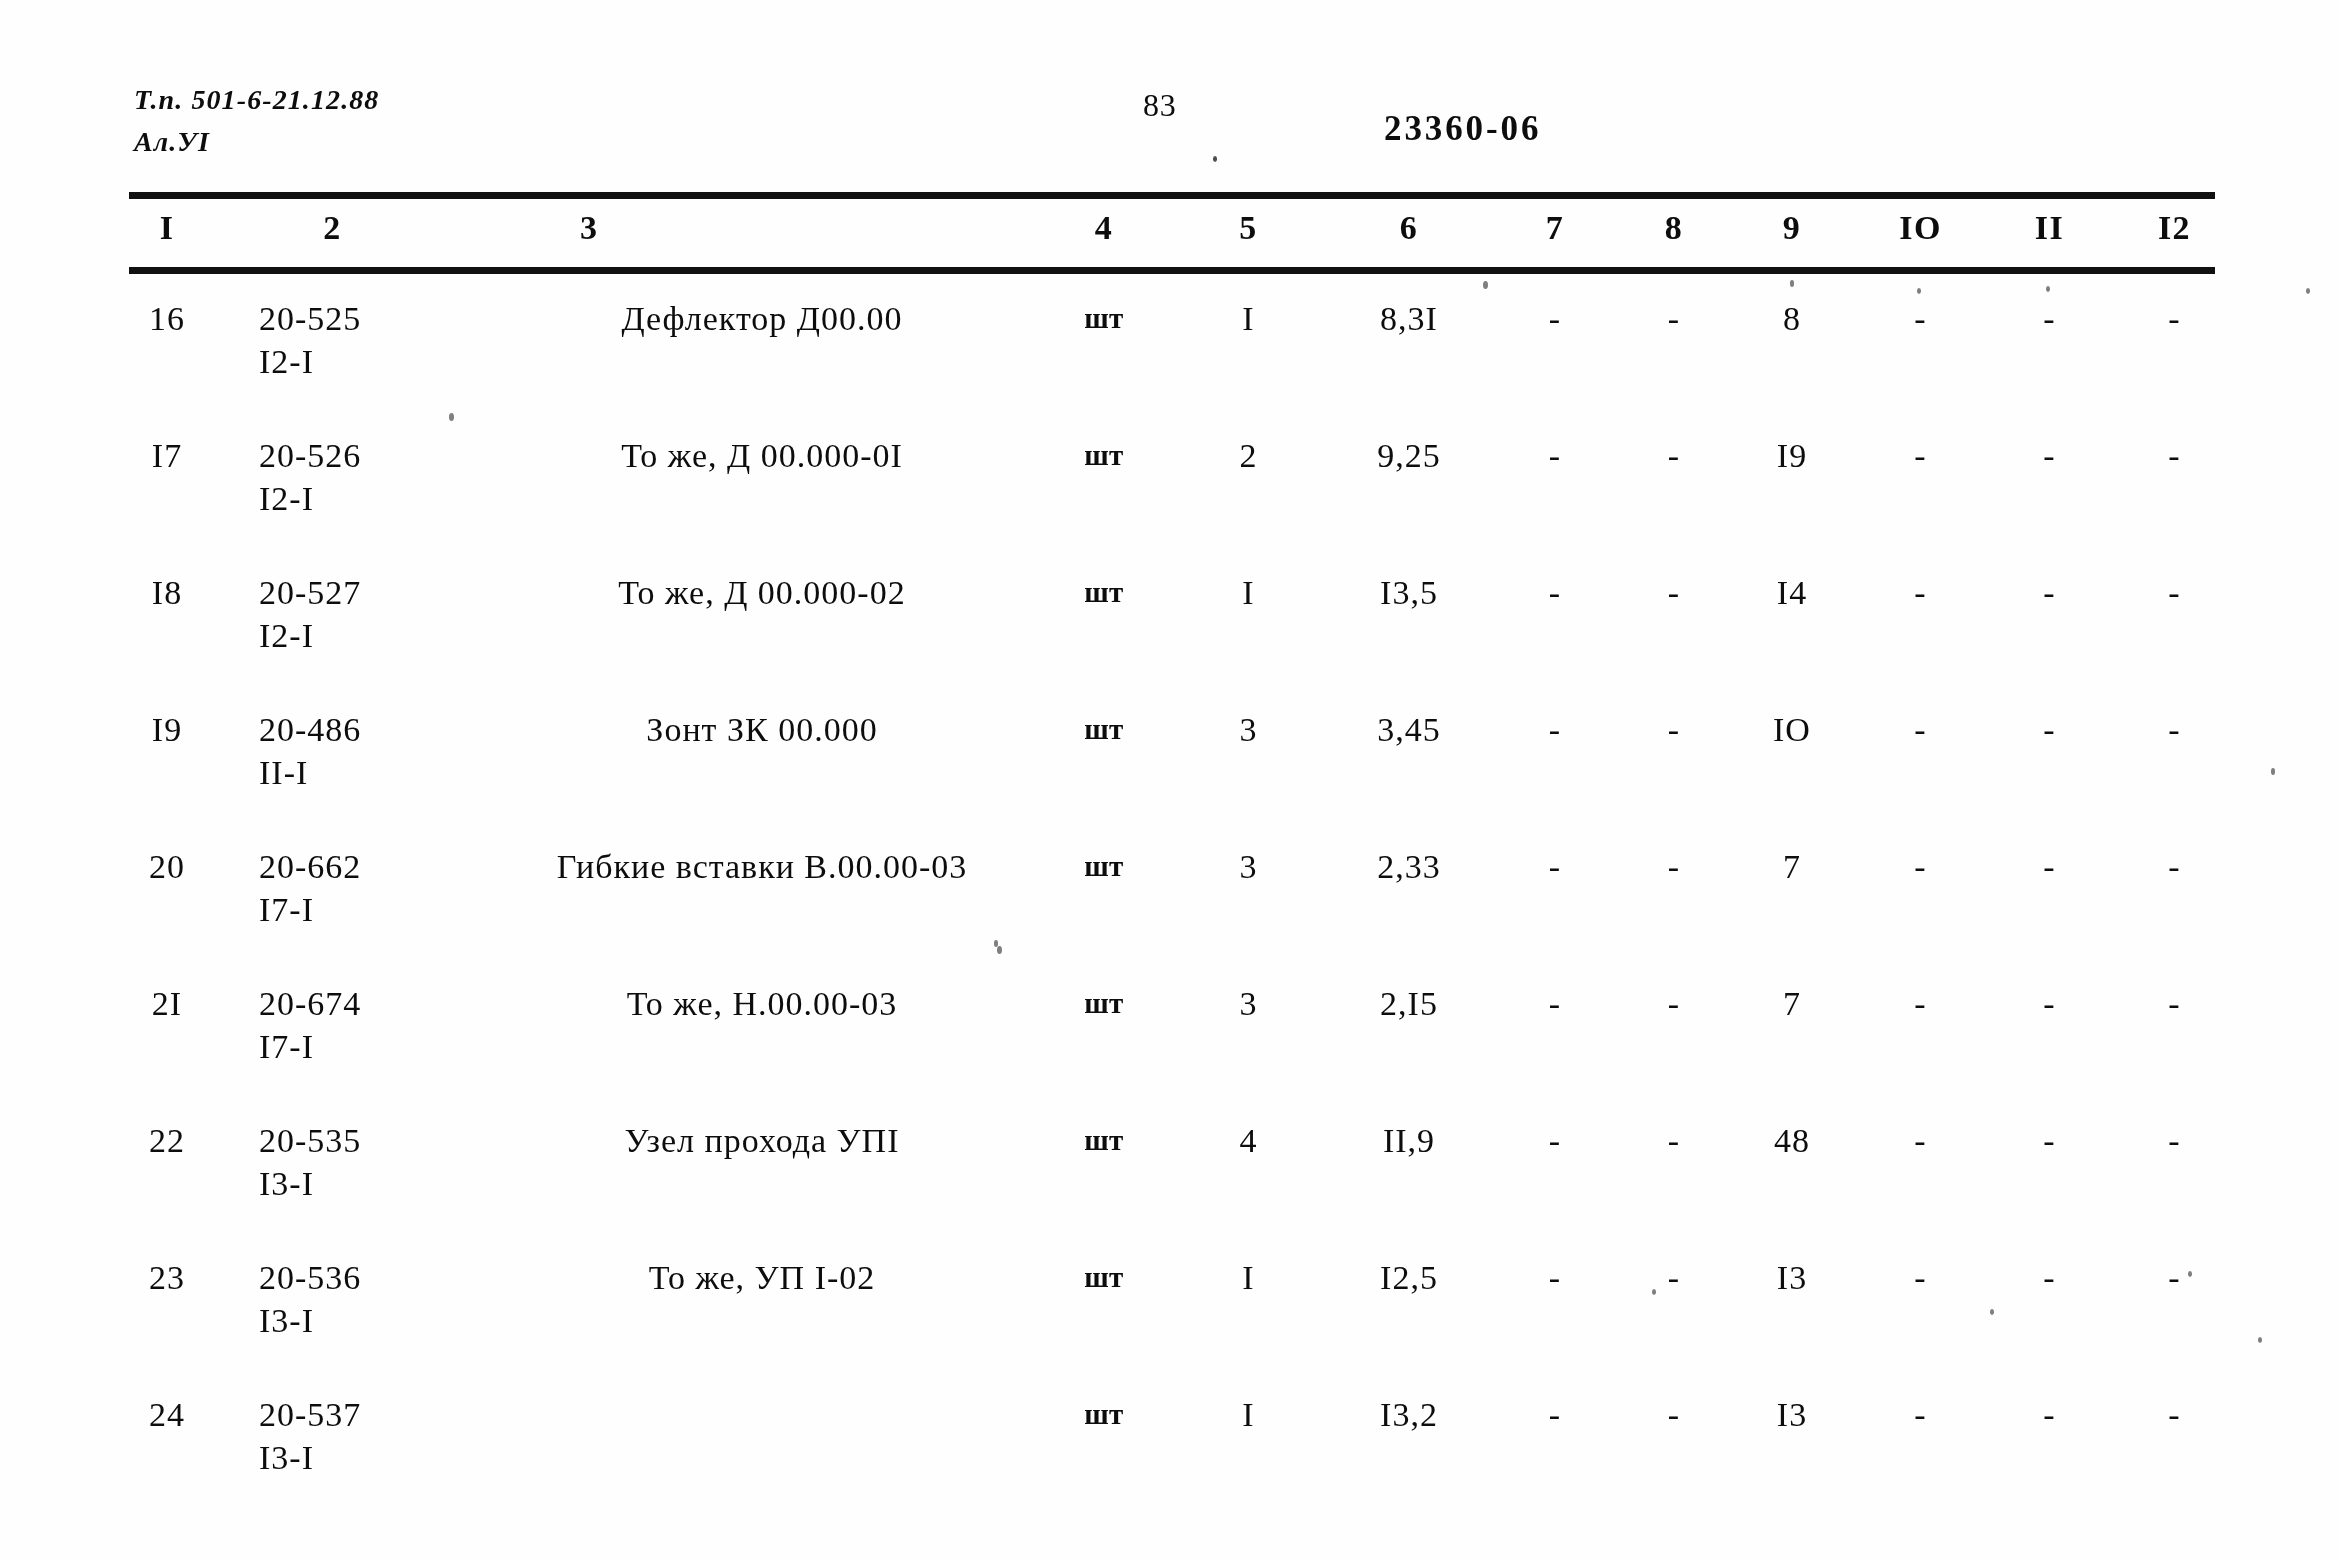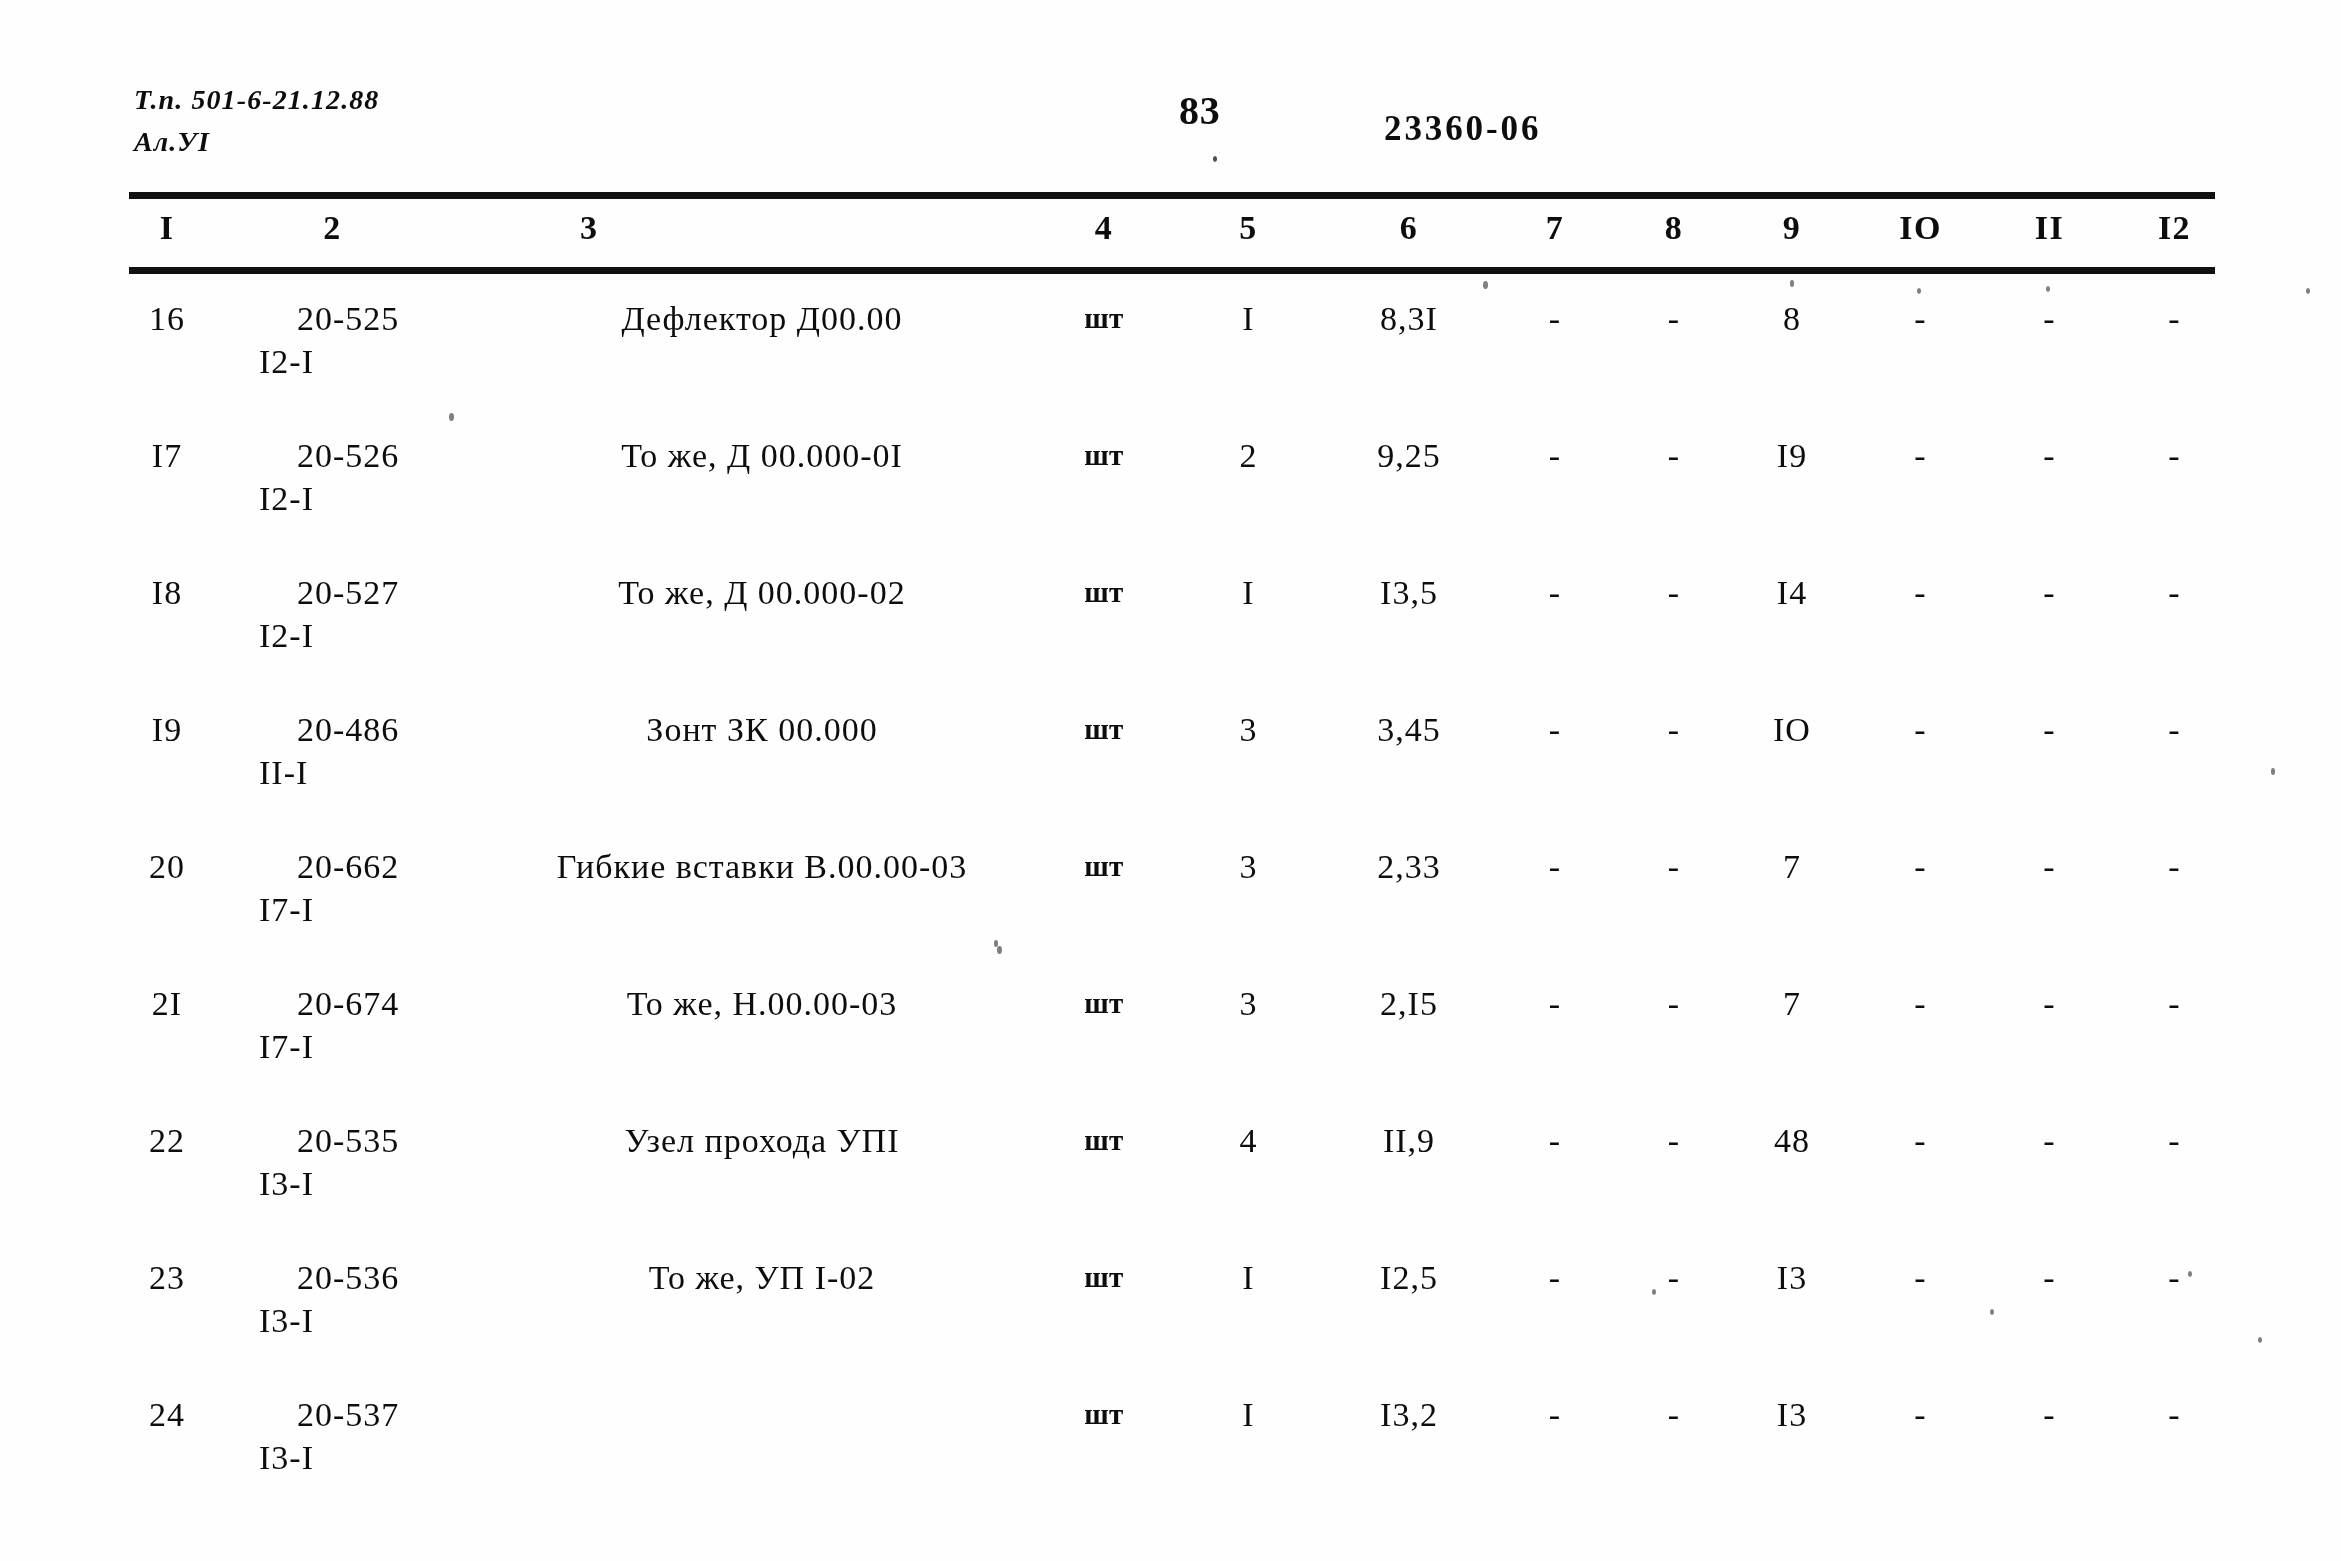--- a/index.html
+++ b/index.html
@@ -42,24 +42,23 @@
     letter-spacing: 1.1px;
     font-weight: 600;
     white-space: pre;
   }
   .hdr-left .l2 { display: block; }
 
   .hdr-page {
     position: absolute;
     left: 1143px;
     top: 87px;
-    font-size: 40px;
-    font-weight: 700;
+    font-size: 32px;
+    font-weight: 400;
     letter-spacing: 0.7px;
-    margin-left: 36px;
   }
   .hdr-code {
     position: absolute;
     left: 1384px;
     top: 109px;
     font-size: 35px;
     font-weight: 700;
     letter-spacing: 2.9px;
   }
   .hdr-speck {
@@ -108,21 +107,21 @@
   }
   .cell {
     position: absolute;
     top: 17.6px;
     font-size: 34px;
     line-height: 43px;
     letter-spacing: 1px;
     white-space: pre;
   }
 
-  .code-main { display: block; margin-left: 38px; }
+  .code-main { display: block; }
   .code-sub  { display: block; }
 
   
   .x1  { left: 129px;  width: 76px; text-align: center; }
   .x2  { left: 259px;  width: 147px; text-align: left;   }
   .x3  { left: 468px;  width: 588px; text-align: center;   }
   .x4  { left: 1060px; width: 88px; text-align: center; }
   .x5  { left: 1212px; width: 73px; text-align: center; }
   .x6  { left: 1350px; width: 118px; text-align: center; }
   .x7  { left: 1522px; width: 66px;  text-align: center; }

